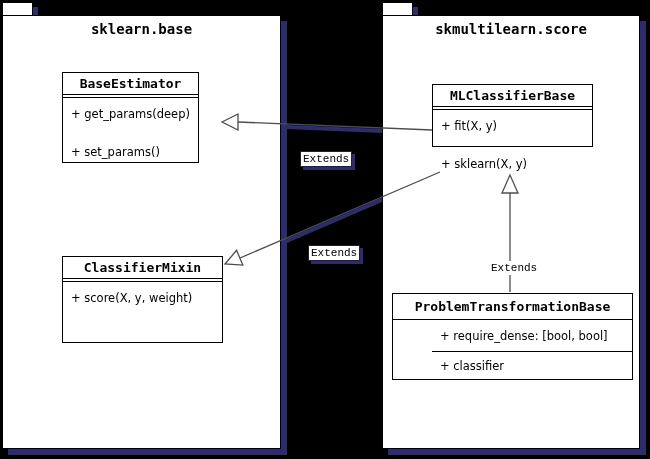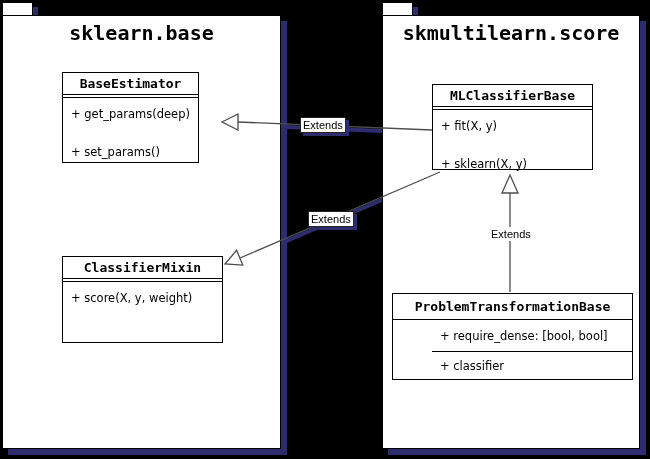--- a/index.html
+++ b/index.html
@@ -17,30 +17,30 @@
   .pkg-body {
     position:absolute; background:#ffffff; border:1px solid #000;
     box-sizing:border-box; box-shadow:6px 6px 0 #2d2d6e; z-index:1;
   }
   #pkg-left-tab  { left:2px;   top:2px;  width:31px;  height:14px; }
   #pkg-left-body { left:2px;   top:15px; width:279px; height:434px; }
   #pkg-right-tab { left:382px; top:2px;  width:31px;  height:14px; }
   #pkg-right-body{ left:382px; top:15px; width:258px; height:434px; }
   .pkg-title {
     text-align:center; padding-top:5px;
-    font-family:"DejaVu Sans Mono", monospace; font-weight:bold; font-size:20px;
+    font-family:"DejaVu Sans Mono", monospace; font-weight:bold; font-size:14px;
   }
   
   .cls {
     position:absolute; background:#ffffff; border:1px solid #000;
     box-sizing:border-box; z-index:2;
   }
   #cls-baseestimator   { left:62px;  top:72px;  width:137px; height:91px; }
   #cls-classifiermixin { left:62px;  top:256px; width:161px; height:87px; }
-  #cls-mlclassifierbase{ left:432px; top:84px;  width:161px; height:86px; }
+  #cls-mlclassifierbase{ left:432px; top:84px;  width:161px; height:63px; }
   #cls-ptb             { left:392px; top:293px; width:241px; height:87px; }
   .cls-title {
     height:21px; line-height:22px; text-align:center;
     font-family:"DejaVu Sans Mono", monospace; font-weight:bold; font-size:13px;
     border-bottom:1px solid #000;
   }
   .dbl { height:2px; border-bottom:1px solid #000; }
   .cls-body { padding-top:9px; }
   .member { font-size:11.5px; padding-left:8px; white-space:nowrap; }
   .member + .member { margin-top:24px; }
@@ -52,22 +52,22 @@
   }
   .ptb-row.last { border-bottom:none; height:28px; line-height:28px; }
   
   #edges {
     position:absolute; left:0; top:0; width:650px; height:459px;
     z-index:3; pointer-events:none;
   }
   
   .ext {
     position:absolute; z-index:4; background:#ffffff; color:#000;
-    font-family:Liberation Sans, sans-serif; font-size:11px; line-height:14px;
-    padding:0 2px; white-space:nowrap;
+    font-family:Liberation Mono, monospace; font-size:11px; line-height:14px;
+    padding:0 2px; white-space:nowrap;margin-top:34px;
   }
   .ext.shadowed { border:1px solid #222; box-shadow:3px 3px 0 #2d2d6e; }
   #ext-1 { left:300px; top:117px; }
   #ext-2 { left:308px; top:211px; }
   #ext-3 { left:489px; top:227px; }
 </style>
 </head>
 <body>
 
 <div class="pkg-tab" id="pkg-left-tab"></div>

